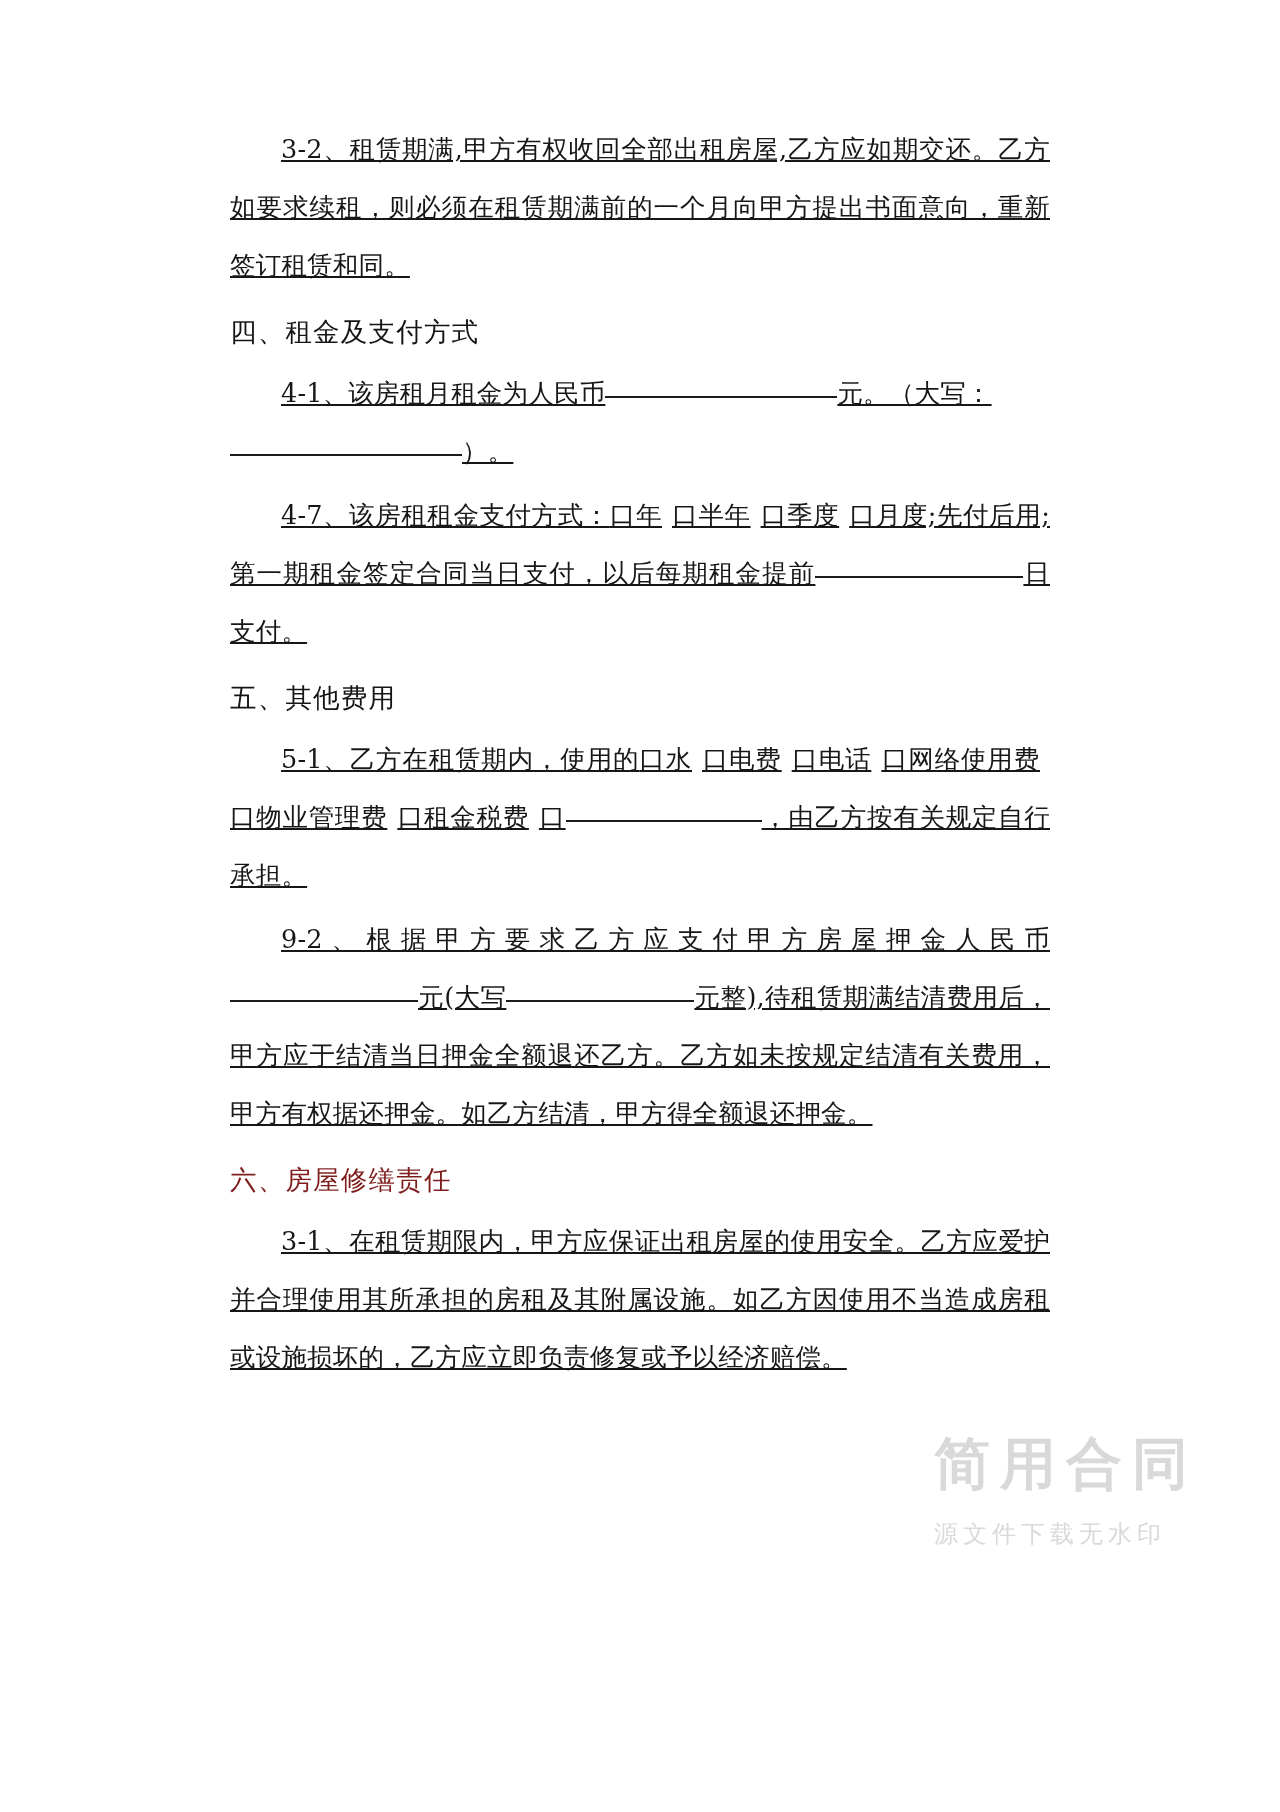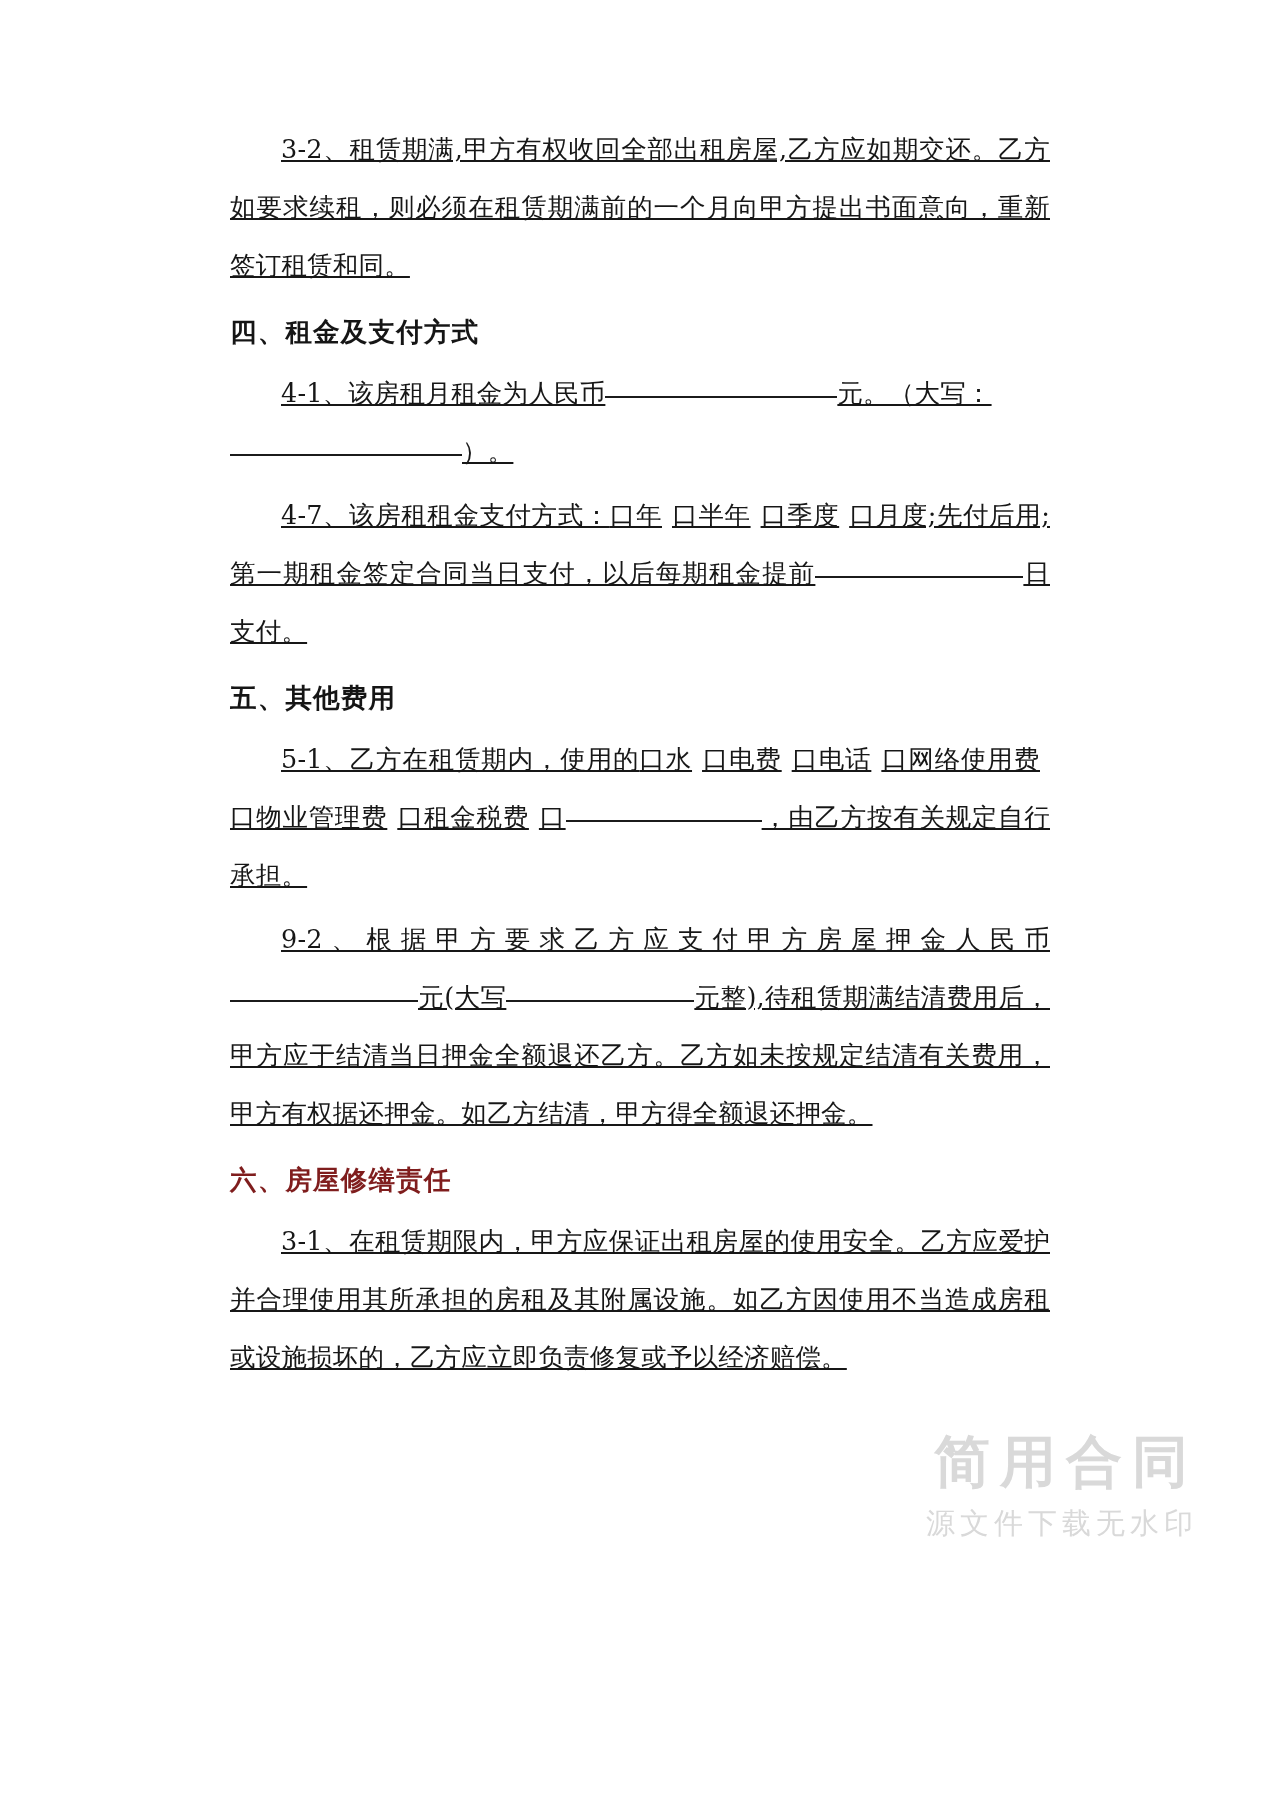--- a/index.html
+++ b/index.html
@@ -35,21 +35,21 @@
     text-indent:2em;
     margin:0 0 6px 0;
     letter-spacing:0.2px;
     word-break:break-all;
     text-decoration:underline;
   }
   .heading{
     font-family:"DejaVu Serif","Liberation Serif",serif;
     font-size:26.5px;
     line-height:60px;
-    font-weight:bold;
+    font-weight:normal;
     color:#151515;
     margin:8px 0 2px 0;
     text-indent:0;
     letter-spacing:1.2px;
   }
   .heading.accent{color:#7f1d1d;}
   .blank{
     display:inline-block;
     border-bottom:2px solid #1b1b1b;
     vertical-align:4px;
@@ -60,41 +60,41 @@
   .b-sm{width:196px;}
   .b-xs{width:188px;}
   .box{
     font-family:"DejaVu Serif","Liberation Serif",serif;
   }
   .sp{display:inline-block;width:10px;}
   
   .watermark{
     position:absolute;
     right:82px;
-    bottom:268px;
+    bottom:262px;
     z-index:1;
-    text-align:right;
+    text-align:left;
     pointer-events:none;
     user-select:none;
   }
   .wm-main{
     font-family:"DejaVu Sans","Liberation Sans",sans-serif;
     font-size:56px;
     font-weight:bold;
     color:#d9d9d9;
     letter-spacing:10px;
     line-height:1.12;
     white-space:nowrap;
   }
   .wm-sub{
     font-family:Liberation Sans, sans-serif;
-    font-size:29px;
+    font-size:24px;
     color:#d9d9d9;
     letter-spacing:5px;
-    margin-top:10px;
+    margin-top:22px;
     white-space:nowrap;
   }
 </style>
 </head>
 <body>
 
 <div class="page">
 
   <div class="watermark">
     <div class="wm-main">简用合同</div>

